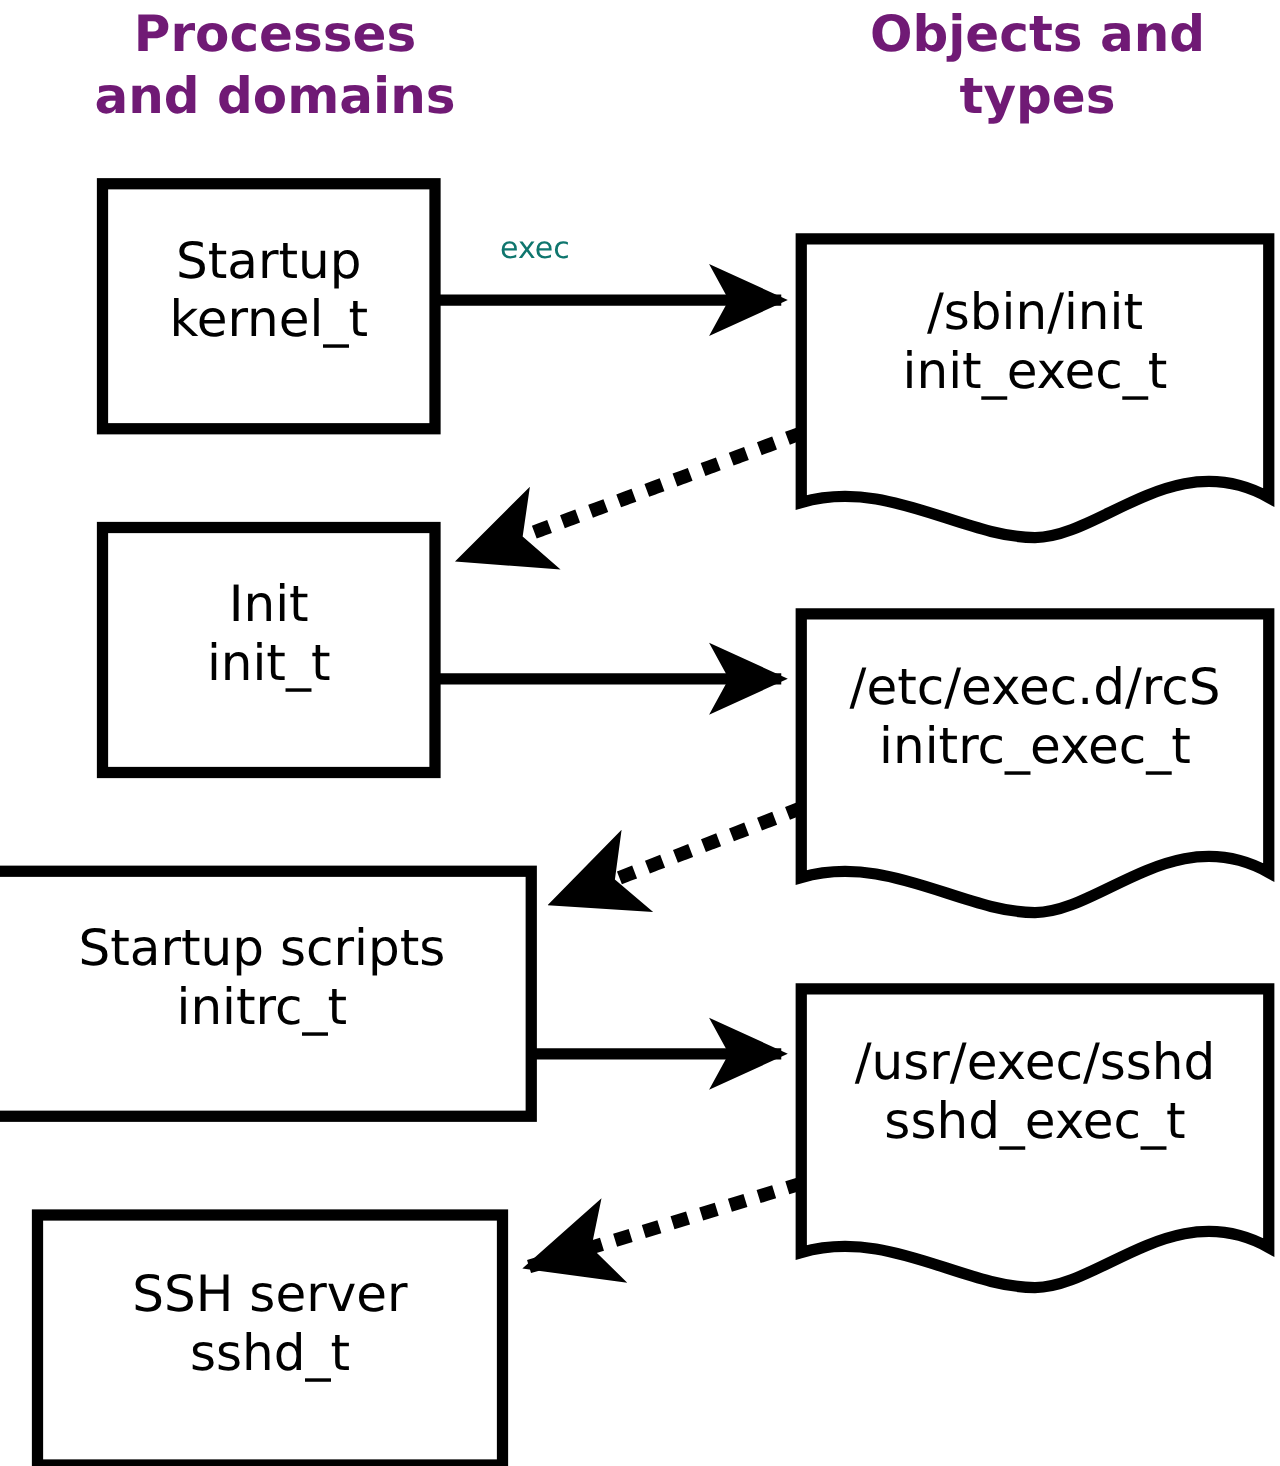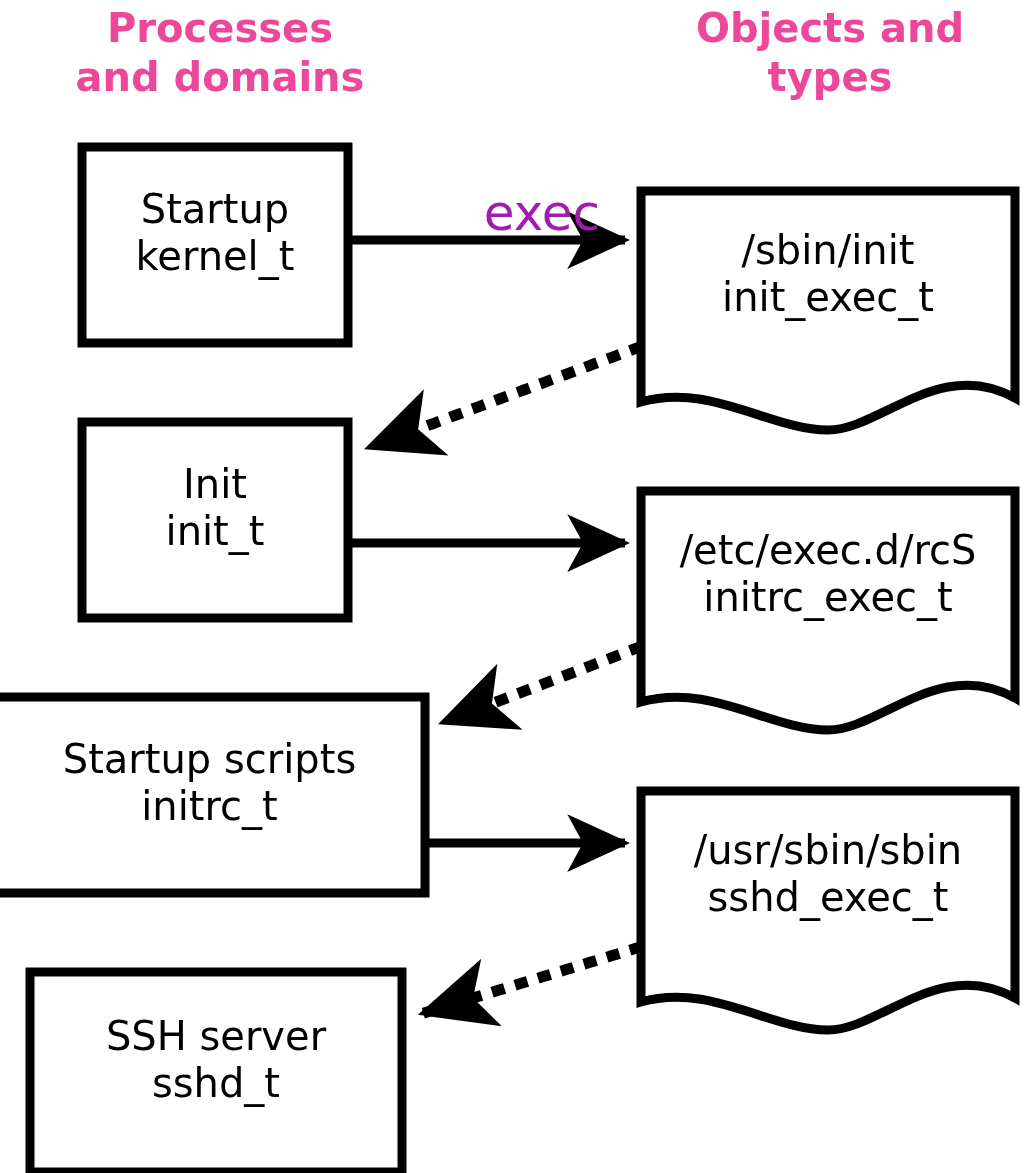--- a/index.html
+++ b/index.html
@@ -16,21 +16,21 @@
     height: 1173px;
     background: #ffffff;
     overflow: hidden;
   }
   .col-header {
     position: absolute;
     font-weight: bold;
     font-size: 40px;
     line-height: 1.22;
     text-align: center;
-    color: #ec4899;
+    color: #701a75;
     letter-spacing: 0px;
     white-space: pre-line;
   }
   #header-left  { left: 30px;  top: 4px;  width: 380px; }
   #header-right { left: 630px; top: 4px;  width: 400px; }
 
   svg.diagram {
     position: absolute;
     left: 0;
     top: 0;
@@ -41,23 +41,23 @@
     position: absolute;
     text-align: center;
     font-size: 40px;
     line-height: 1.18;
     color: #000000;
     white-space: pre-line;
     pointer-events: none;
   }
   .edge-label {
     position: absolute;
-    font-size: 50px;
-    color: #a21caf;
-    text-align: right;
+    font-size: 24px;
+    color: #0f766e;
+    text-align: left;
   }
 </style>
 </head>
 <body>
 
 <div id="canvas">
 
   <div class="col-header" id="header-left">Processes
 and domains</div>
 
@@ -112,18 +112,18 @@
 
   <div class="node-label" style="left:641px; top:227px; width:374px;">/sbin/init
 init_exec_t</div>
 
   <div class="node-label" style="left:30px; top:1013px; width:372px;">SSH server
 sshd_t</div>
 
   <div class="node-label" style="left:641px; top:527px; width:374px;">/etc/exec.d/rcS
 initrc_exec_t</div>
 
-  <div class="node-label" style="left:641px; top:827px; width:374px;">/usr/sbin/sbin
+  <div class="node-label" style="left:641px; top:827px; width:374px;">/usr/exec/sshd
 sshd_exec_t</div>
 
   <div class="edge-label" style="left:400px; top:184px; width:200px;">exec</div>
 
 </div>
 
 </body></html>

